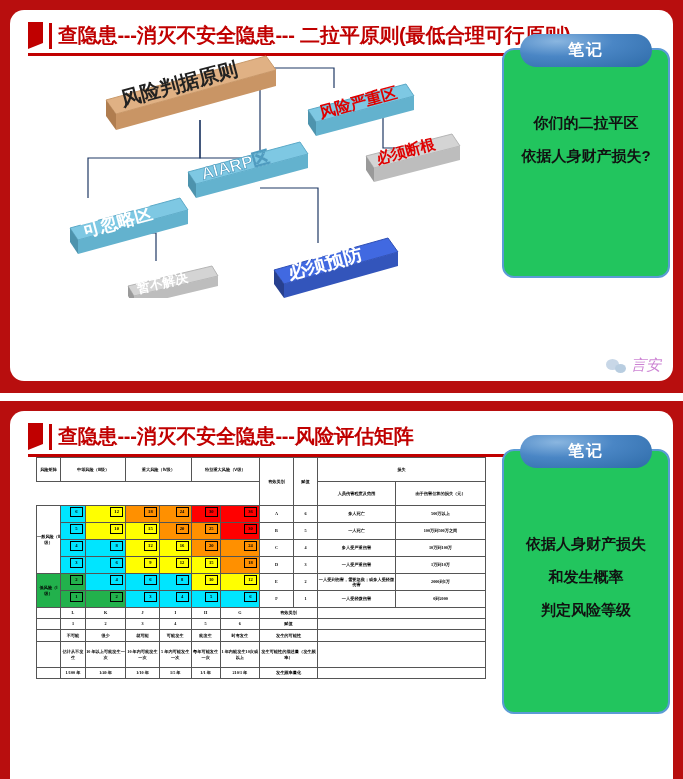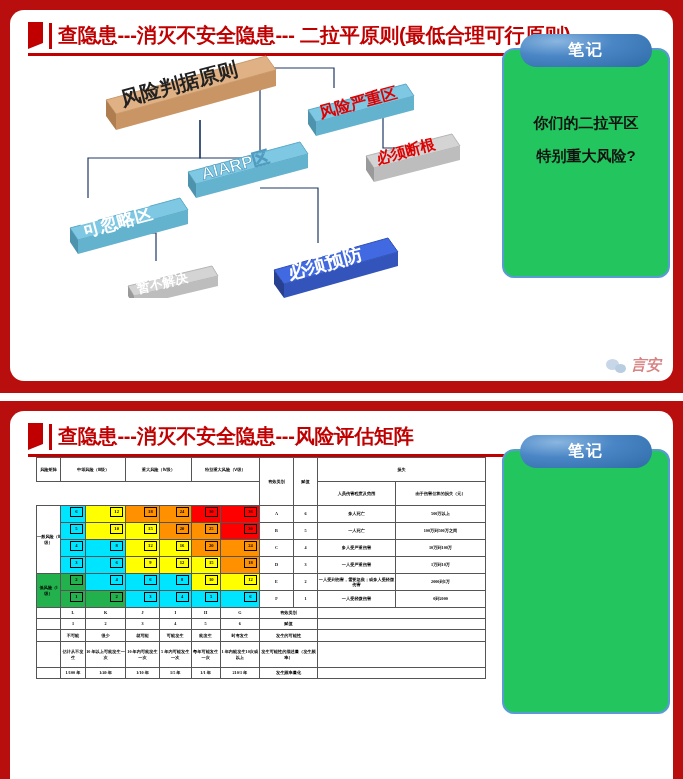--- a/index.html
+++ b/index.html
@@ -77,21 +77,21 @@
     display:flex; align-items:center; gap:3px;
     opacity:.55;
   }
   .wm-bubble { position:relative; width:22px; height:16px;}
   .wm-b1, .wm-b2 {
     position:absolute; border-radius:50%;
     background:#9bb7d4;
   }
   .wm-b1 { width:13px; height:11px; left:0; top:1px;}
   .wm-b2 { width:11px; height:9px; left:9px; top:6px; background:#7fa4c7;}
-  .wm-text { font-size:15px; color:#b91c1c; font-weight:bold; font-style:italic;}
+  .wm-text { font-size:15px; color:#a21caf; font-weight:normal; font-style:italic;}
 
   
   .diagram { position:absolute; left:18px; top:38px; width:460px; height:250px; }
   .diagram svg { display:block; }
 
   
   .matrix-title {
     text-align:center; font-size:12px; font-weight:bold;
     color:#000; font-family:"Liberation Serif", serif;
     margin-top:2px;
@@ -200,21 +200,21 @@
           <polygon points="106,248 190,228 190,238 106,258" fill="#bdbdbd"></polygon>
           <text class="cn" x="110" y="245" font-size="13" fill="#ffffff" transform="rotate(-13 110 245)">暂不解决</text>
         </g>
       </svg>
     </div>
 
     <div class="notes" style="left:492px; top:38px; width:168px; height:230px;">
       <div class="notes-title">笔记</div>
       <div class="notes-body">
         <div>你们的二拉平区</div>
-        <div>特别重大风险?</div>
+        <div>依据人身财产损失?</div>
       </div>
     </div>
 
     <div class="watermark">
       <span class="wm-bubble">
         <span class="wm-b1"></span>
           <span class="wm-b2"></span>
       </span>
       <span class="wm-text">言安</span>
     </div>
@@ -452,20 +452,25 @@
               <td class="white" style="height:11px">210/1 年</td>
               <td class="white" colspan="2">发生频率量化</td>
               <td class="white" colspan="2"></td>
             </tr>
           </tbody>
         </table>
     </div>
 
     <div class="notes" style="left:492px; top:38px; width:168px; height:265px;">
       <div class="notes-title">笔记</div>
+      <div class="notes-body" style="padding-top:76px">
+        <div>依据人身财产损失</div>
+        <div>和发生概率</div>
+        <div>判定风险等级</div>
+      </div>
     </div>
 
     <div class="watermark">
       <span class="wm-bubble">
         <span class="wm-b1"></span>
           <span class="wm-b2"></span>
       </span>
       <span class="wm-text">言安</span>
     </div>
   </div>

